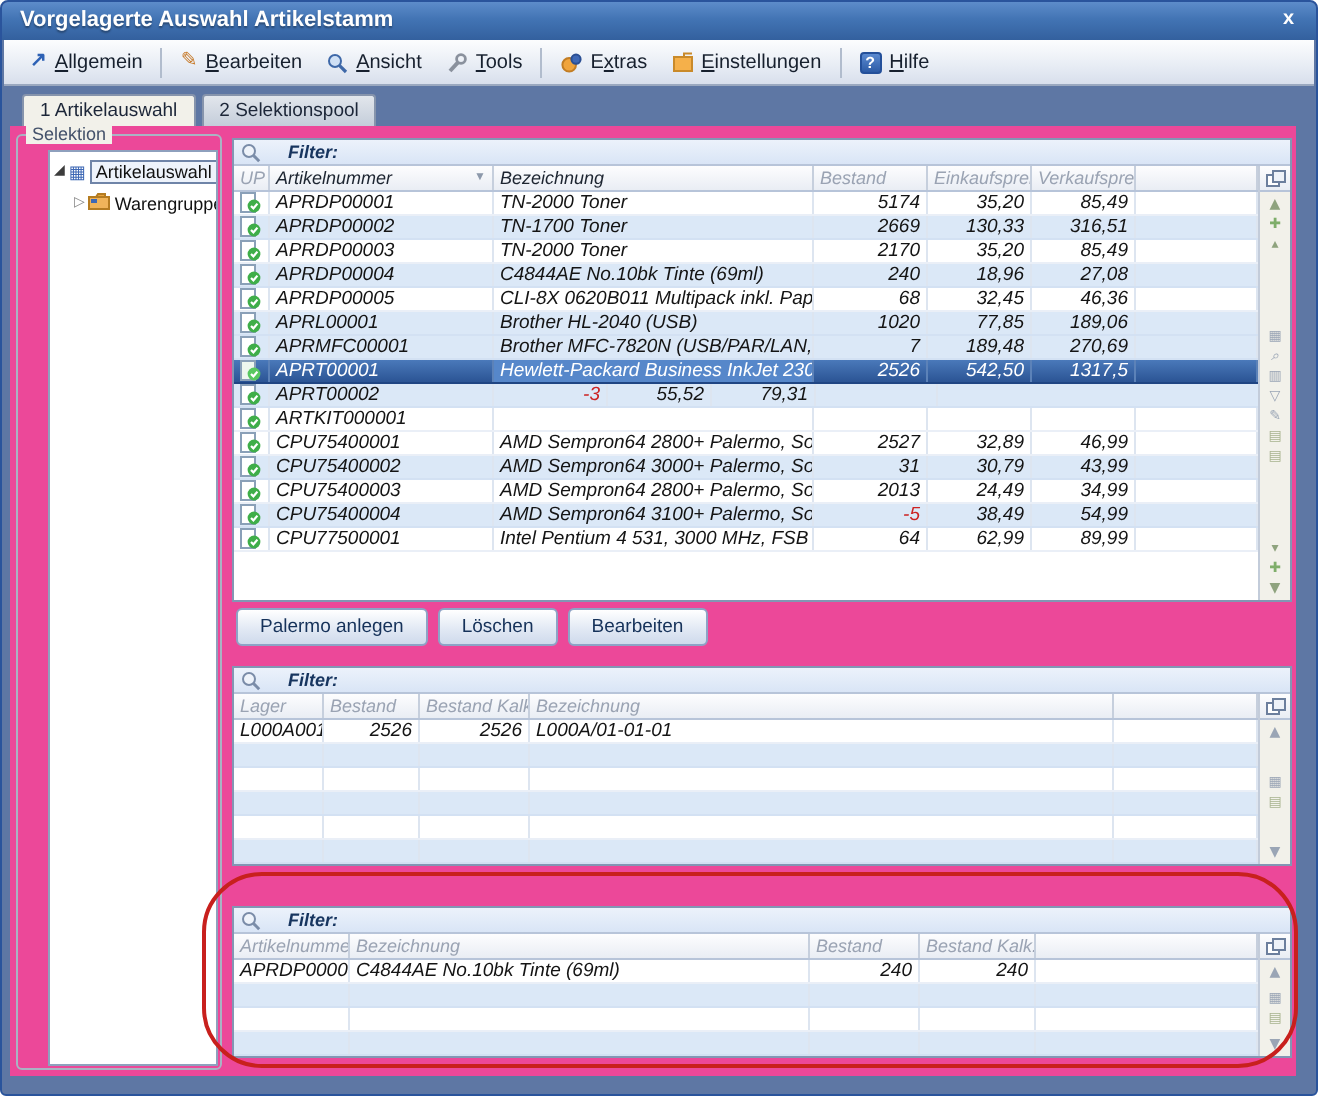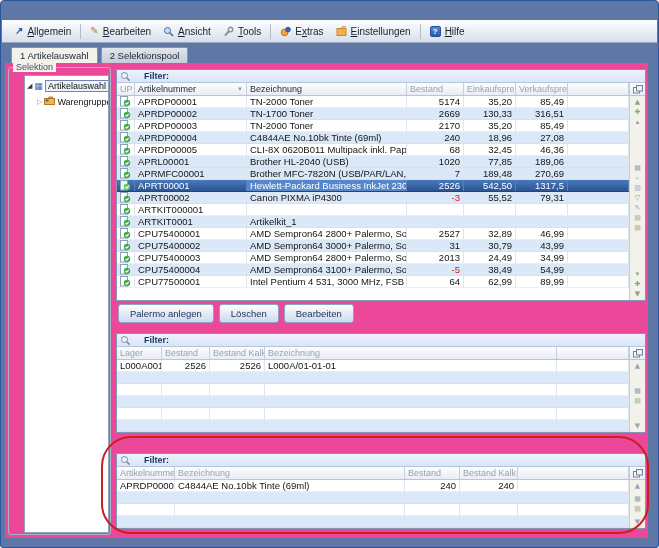--- a/index.html
+++ b/index.html
@@ -49,21 +49,21 @@
           border:1px solid #8ea0bd; overflow:hidden; }
   .tree-row { display:flex; align-items:center; gap:2px; font-size:9px; color:#111;
               margin-top:4px; padding-left:2px; white-space:nowrap; }
   .tree-row.child { padding-left:12px; }
   .tw-expanded { font-size:7px; color:#3c3c3c; line-height:8px; }
   .tw-collapsed { font-size:7px; color:#8a8a8a; line-height:8px; }
   .tree-node-icon { color:#3e68b5; font-size:9px; line-height:9px; }
   .tree-label-selected { border:1px solid #6f84a8; background:#eef3fb; padding:0 2px; }
 
   
-  .grid { position:absolute; background:#fff; border:1px solid #8396b4; }
+  .grid { position:absolute; background:#fff; border:1px solid #8396b4;font-style:italic; }
   #main-grid   { left:111px; top:6px;   width:530px; height:232px; }
   #lager-grid  { left:111px; top:270px; width:530px; height:100px; }
   #detail-grid { left:111px; top:390px; width:530px; height:76px; }
 
   .filter-row { height:13px; background:linear-gradient(#ecf2fb,#d9e5f6);
                 border-bottom:1px solid #b7c4d9; display:flex; align-items:center; font-size:9px; }
   .filter-label { font-weight:bold; color:#17355f; margin-left:13px; }
   .grid-body { display:flex; height:calc(100% - 13px); }
   .grid-cols { flex:0 0 auto; }
   .hdr { display:flex; height:13px; background:linear-gradient(#fdfdfe,#e9edf4);
@@ -101,20 +101,24 @@
 
   
   .annotation { position:absolute; left:96px; top:373px; width:548px; height:98px;
                 border:2px solid #c8201d; border-radius:30px; pointer-events:none; z-index:5; }
 </style>
 </head>
 <body>
 
 <div class="window">
 
+  <div class="titlebar">
+    <div class="title-text">Vorgelagerte Auswahl Artikelstamm</div>
+    <div class="close-btn">x</div>
+  </div>
 
   <div class="menubar" id="menubar">
       <div class="menu-item">
         <span class="mi" style="color:#2e62b5;font-weight:bold;font-size:10px">↗</span>
         <span><u>A</u>llgemein</span>
       </div>
       <div class="menu-sep"></div>
       <div class="menu-item">
         <span class="mi" style="color:#c77b2b;font-size:10px">✎</span>
         <span><u>B</u>earbeiten</span>
@@ -340,51 +344,35 @@
             </div>
             <div class="row alt">
               <div class="cell up" style="width:18px">
                 <svg width="11" height="11">
                   <rect x="0.5" y="0.5" width="7" height="9.5" fill="#ffffff" stroke="#8aa0b8"></rect>
                   <circle cx="7" cy="7" r="3.2" fill="#3fae49"></circle>
                   <path d="M5.5,7 L6.7,8.2 L8.7,5.8" fill="none" stroke="#fff" stroke-width="1.1"></path>
                 </svg>
               </div>
               <div class="cell" style="width:112px">APRT00002</div>
-              <div class="cell" style="width:160px">Canon PIXMA iP4300</div>
               <div class="cell num neg" style="width:57px">-3</div>
               <div class="cell num" style="width:52px">55,52</div>
               <div class="cell num" style="width:52px">79,31</div>
               <div class="cell" style="width:61px"></div>
             </div>
             <div class="row">
               <div class="cell up" style="width:18px">
                 <svg width="11" height="11">
                   <rect x="0.5" y="0.5" width="7" height="9.5" fill="#ffffff" stroke="#8aa0b8"></rect>
                   <circle cx="7" cy="7" r="3.2" fill="#3fae49"></circle>
                   <path d="M5.5,7 L6.7,8.2 L8.7,5.8" fill="none" stroke="#fff" stroke-width="1.1"></path>
                 </svg>
               </div>
               <div class="cell" style="width:112px">ARTKIT000001</div>
               <div class="cell" style="width:160px"></div>
-              <div class="cell num" style="width:57px"></div>
-              <div class="cell num" style="width:52px"></div>
-              <div class="cell num" style="width:52px"></div>
-              <div class="cell" style="width:61px"></div>
-            </div>
-            <div class="row alt">
-              <div class="cell up" style="width:18px">
-                <svg width="11" height="11">
-                  <rect x="0.5" y="0.5" width="7" height="9.5" fill="#ffffff" stroke="#8aa0b8"></rect>
-                  <circle cx="7" cy="7" r="3.2" fill="#3fae49"></circle>
-                  <path d="M5.5,7 L6.7,8.2 L8.7,5.8" fill="none" stroke="#fff" stroke-width="1.1"></path>
-                </svg>
-              </div>
-              <div class="cell" style="width:112px">ARTKIT0001</div>
-              <div class="cell" style="width:160px">Artikelkit_1</div>
               <div class="cell num" style="width:57px"></div>
               <div class="cell num" style="width:52px"></div>
               <div class="cell num" style="width:52px"></div>
               <div class="cell" style="width:61px"></div>
             </div>
             <div class="row">
               <div class="cell up" style="width:18px">
                 <svg width="11" height="11">
                   <rect x="0.5" y="0.5" width="7" height="9.5" fill="#ffffff" stroke="#8aa0b8"></rect>
                   <circle cx="7" cy="7" r="3.2" fill="#3fae49"></circle>

